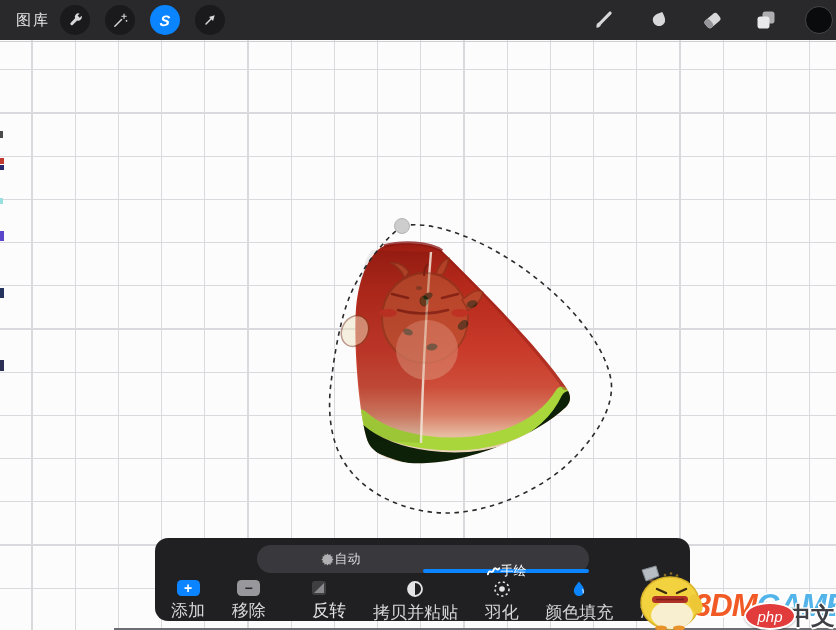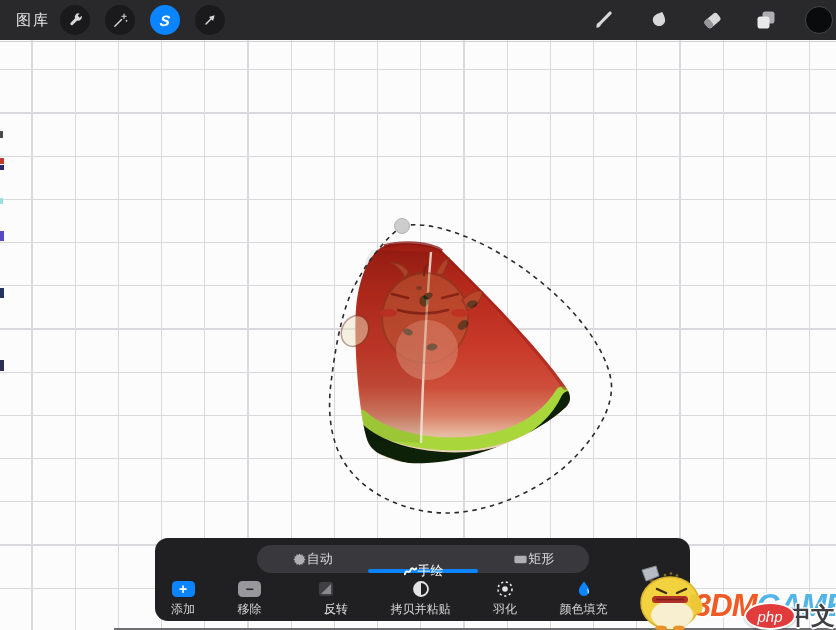--- a/index.html
+++ b/index.html
@@ -39,21 +39,21 @@
                  background:#39393d; border-radius:14px; display:flex; }
   .segment { flex:1; display:flex; align-items:center; justify-content:center; 
              border-radius:14px; color:#d9d9db; font-size:13px; cursor:default; }
   .segment.active { background:#0a84ff; color:#fff;margin-top:24px; }
   .seg-icon { width:15px; height:15px; flex:0 0 auto; }
 
   .actions-row { position:absolute; left:0; top:40px; width:100%; height:42px;
                  display:flex; justify-content:space-between; padding:0 16px; }
   .action-btn { display:flex; flex-direction:column; align-items:center; justify-content:flex-start;
                 gap:3px; padding-top:2px; }
-  .action-label { font-size:12px; color:#d6d6d9; white-space:nowrap; }
+  .action-label { font-size:17px; color:#d6d6d9; white-space:nowrap; }
   .action-btn.disabled .action-label { color:#e5e5e5;margin-left:20px; }
   .icon-box { height:18px; display:flex; align-items:center; justify-content:center; }
   .pill-icon { width:23px; height:16px; border-radius:4.5px; display:flex; align-items:center;
                justify-content:center; font-size:14px; font-weight:700; line-height:1; }
   .pill-add { background:#0a84ff; color:#fff; }
   .pill-remove { background:#97979c; color:#2a2a2d; }
 
   
   .duck { position:absolute; left:628px; top:563px; width:86px; height:67px; z-index:40; }
   .brand3dm { position:absolute; left:694px; top:588px; z-index:35; font-size:31px; font-weight:800;
@@ -202,26 +202,20 @@
         <polygon fill="#b0b0b2" points="14.5,8 12.8,9.3 13.6,11.3 11.5,11.5 11.3,13.6 9.3,12.8 8,14.5 6.7,12.8 4.7,13.6 4.5,11.5 2.4,11.3 3.2,9.3 1.5,8 3.2,6.7 2.4,4.7 4.5,4.5 4.7,2.4 6.7,3.2 8,1.5 9.3,3.2 11.3,2.4 11.5,4.5 13.6,4.7 12.8,6.7"></polygon>
       </svg>
       <span>自动</span>
     </div>
     <div class="segment active">
       <svg class="seg-icon" viewBox="0 0 16 16">
         <path d="M2 11 C4 3.5 6 12.5 8.5 5.5 C10 1.8 12 8.5 14.2 4.5" fill="none" stroke="#ffffff" stroke-width="2" stroke-linecap="round"></path>
       </svg>
       <span>手绘</span>
     </div>
-    <div class="segment">
-      <svg class="seg-icon" viewBox="0 0 16 16">
-        <rect x="1.5" y="4" width="13" height="8" rx="1.5" fill="#b0b0b2"></rect>
-      </svg>
-      <span>矩形</span>
-    </div>
   </div>
 
   <div class="actions-row">
     <div class="action-btn">
       <div class="icon-box">
           <span class="pill-icon pill-add">+</span>
         </div>
       <span class="action-label">添加</span>
     </div>
     <div class="action-btn">

